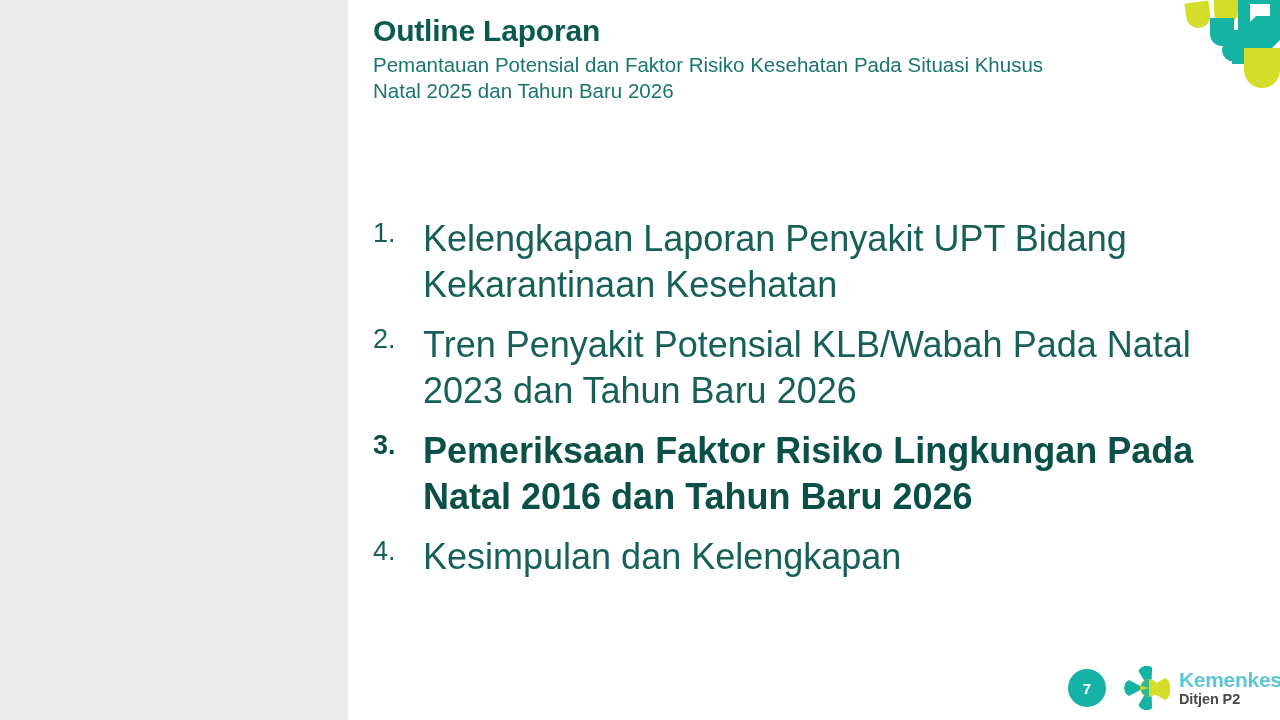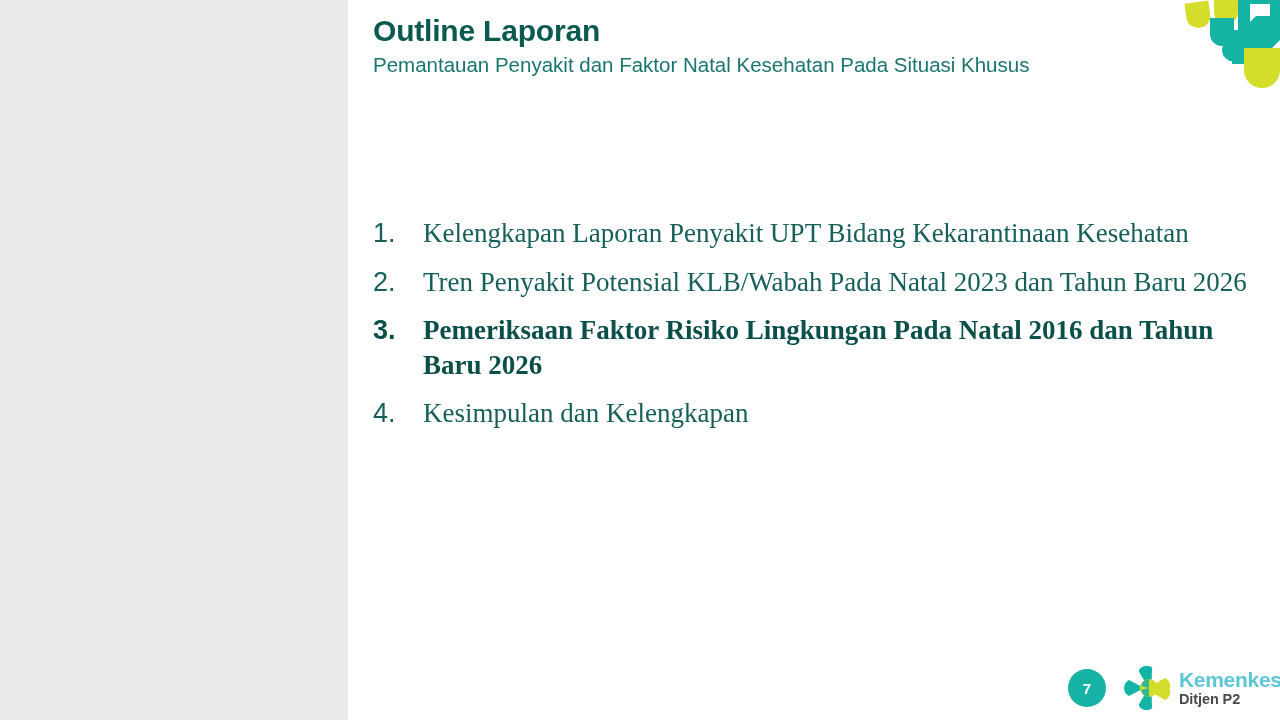--- a/index.html
+++ b/index.html
@@ -69,24 +69,23 @@
   }
   .outline-item:last-child { margin-bottom: 0; }
   .item-number {
     flex: 0 0 50px;
     font-size: 27px;
     line-height: 1.28;
     color: #17605a;
   }
   .item-text {
     flex: 1 1 auto;
-    font-size: 27px;
+    font-size: 36px;
     line-height: 1.28;
     color: #17605a;
-    font-family: Liberation Serif, serif;
   }
   .outline-item.emphasis .item-number,
   .outline-item.emphasis .item-text {
     font-weight: bold;
     color: #0a5048;
   }
 
   
   .corner-deco {
     position: absolute;
@@ -173,21 +172,22 @@
 
       <path d="M60 48 L96 48 L96 70 A18 18 0 0 1 60 70 Z" fill="#d3dd2a"></path>
 
       <path d="M40 30 L58 30 L58 44 A11 11 0 1 1 40 44 Z" fill="#14b3a4"></path>
     </svg>
   </div>
 
   <div class="header">
     <div class="slide-title">Outline Laporan</div>
     <div class="slide-subtitle">
-      <span>Pemantauan Penyakit dan Faktor Natal Kesehatan Pada Situasi Khusus</span><br>
+      <span>Pemantauan Potensial dan Faktor Risiko Kesehatan Pada Situasi Khusus</span><br>
+      <span>Natal 2025 dan Tahun Baru 2026</span>
     </div>
   </div>
 
   <div class="outline">
 
     <div class="outline-item">
       <span class="item-number">1.</span>
       <span class="item-text">Kelengkapan Laporan Penyakit UPT Bidang Kekarantinaan Kesehatan</span>
     </div>
 

